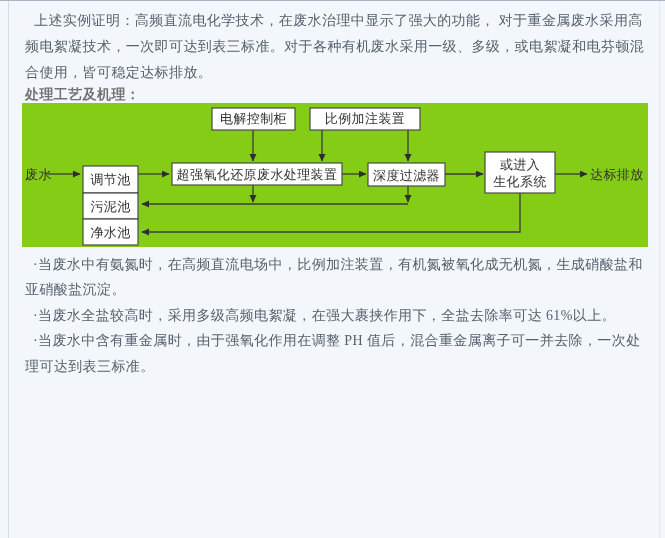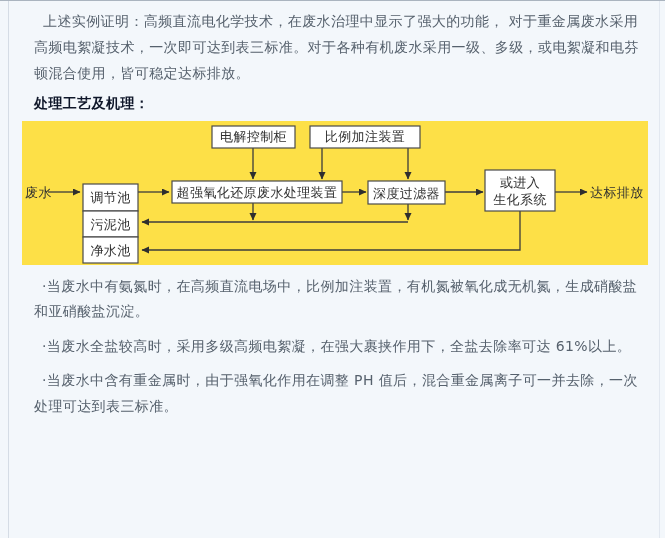--- a/index.html
+++ b/index.html
@@ -22,36 +22,36 @@
   .right-rule{
     position:absolute;right:5px;top:0;bottom:0;width:1px;
     background:#e2e8f0;
   }
   .content{
     position:absolute;left:25px;right:15px;top:0;
     color:#56616d;
     font-size:14px;
     letter-spacing:0.4px;
   }
-  p{margin:9px;}
+  p{margin:0;font-family:Liberation Serif, serif;}
   .intro{
     margin-top:7px;
     line-height:26px;
     text-indent:9px;
   }
   .section-heading{
     font-weight:bold;
-    color:#0f172a;
+    color:#737373;
     line-height:17px;
     height:17px;
   }
   .diagram-wrap{
     margin-left:-3px;
     width:626px;height:144px;
-    background:#fde047;
+    background:#84cc16;
   }
   .body-text{margin-top:5px;}
   .body-text p{
     line-height:25.4px;
     text-indent:8px;
   }
   svg text{
     fill:#303030;
     font-family:"DejaVu Sans","Liberation Sans",sans-serif;
   }

